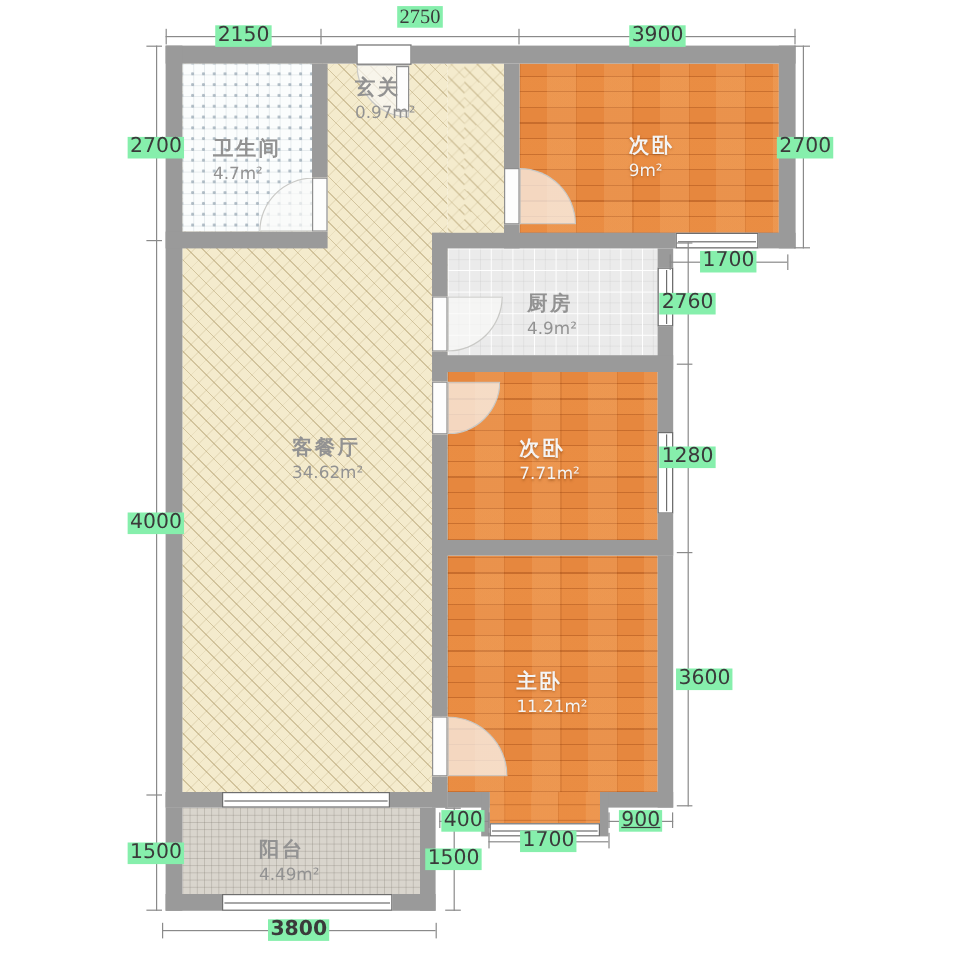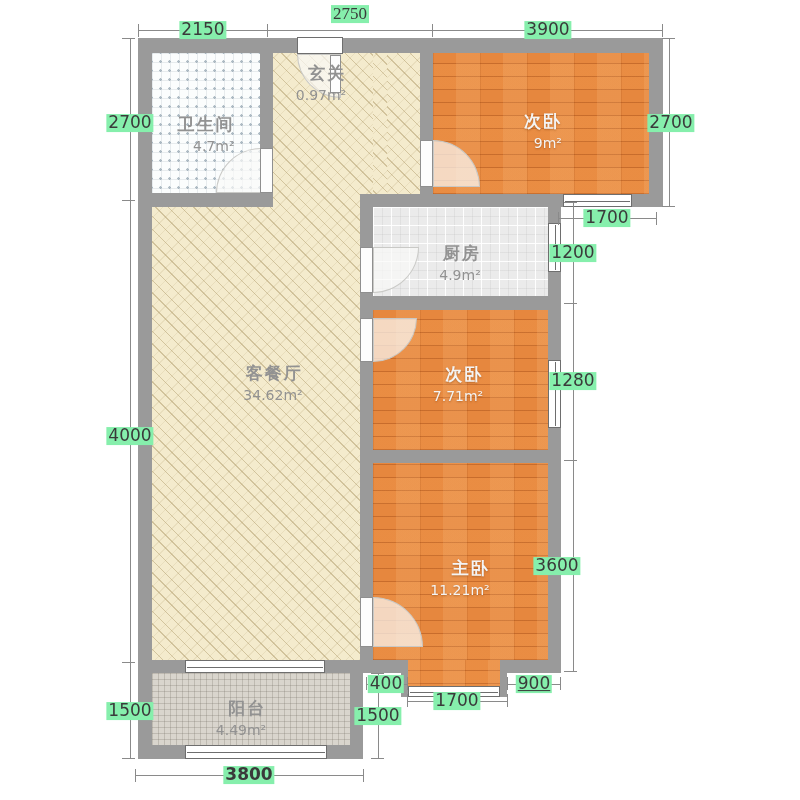--- a/index.html
+++ b/index.html
@@ -60,21 +60,21 @@
   .arc  { position:absolute; background:rgba(249,249,248,0.70); border:1px solid #c9c9c6; }
 
   
   .dline { position:absolute; background:#8a8a8a; }
   .tv { position:absolute; width:1px; height:13px; background:#8a8a8a; }
   .th { position:absolute; width:13px; height:1px; background:#8a8a8a; }
   .dlab { position:absolute; transform:translate(-50%,-50%); background:#86efac;
           color:#3a3a3a; font-size:17px; line-height:1.05; padding:0 2px; white-space:nowrap; }
 
   
-  .rlab { position:absolute; transform:translate(-50%,-50%); text-align:right; white-space:nowrap; }
+  .rlab { position:absolute; transform:translate(-50%,-50%); text-align:left; white-space:nowrap; }
   .rlab .n { font-size:17px; font-weight:600; letter-spacing:2px; display:block; }
   .rlab .a { font-size:14px; display:block; margin-top:2px; letter-spacing:0; }
   .lab-gray  { color:#929292; }
   .lab-white { color:#f4f4f4; text-shadow:0 1px 2px rgba(130,65,15,0.5); }
 </style>
 </head>
 <body>
 
 <div id="stage">
 
@@ -231,23 +231,23 @@
   <div class="dlab" style="left:203px;top:30px;">2150</div>
   <div class="dlab" style="left:350px;top:14px;font-family:Liberation Serif, serif;">2750</div>
   <div class="dlab" style="left:548px;top:30px;">3900</div>
 
   <div class="dlab" style="left:130px;top:123px;">2700</div>
   <div class="dlab" style="left:130px;top:436px;">4000</div>
   <div class="dlab" style="left:130px;top:711px;">1500</div>
 
   <div class="dlab" style="left:671px;top:123px;">2700</div>
   <div class="dlab" style="left:607px;top:218px;">1700</div>
-  <div class="dlab" style="left:573px;top:253px;">1200</div>
+  <div class="dlab" style="left:573px;top:253px;">2760</div>
   <div class="dlab" style="left:573px;top:381px;">1280</div>
-  <div class="dlab" style="left:557px;top:566px;text-align:right;">3600</div>
+  <div class="dlab" style="left:587px;top:566px;text-align:right;">3600</div>
 
   <div class="dlab" style="left:249px;top:775px;font-weight:bold;">3800</div>
 
   <div class="dlab" style="left:386px;top:684px;">400</div>
   <div class="dlab" style="left:457px;top:701px;">1700</div>
   <div class="dlab" style="left:534px;top:684px;text-decoration:underline;">900</div>
   <div class="dlab" style="left:378px;top:716px;">1500</div>
 
 </div>
 

